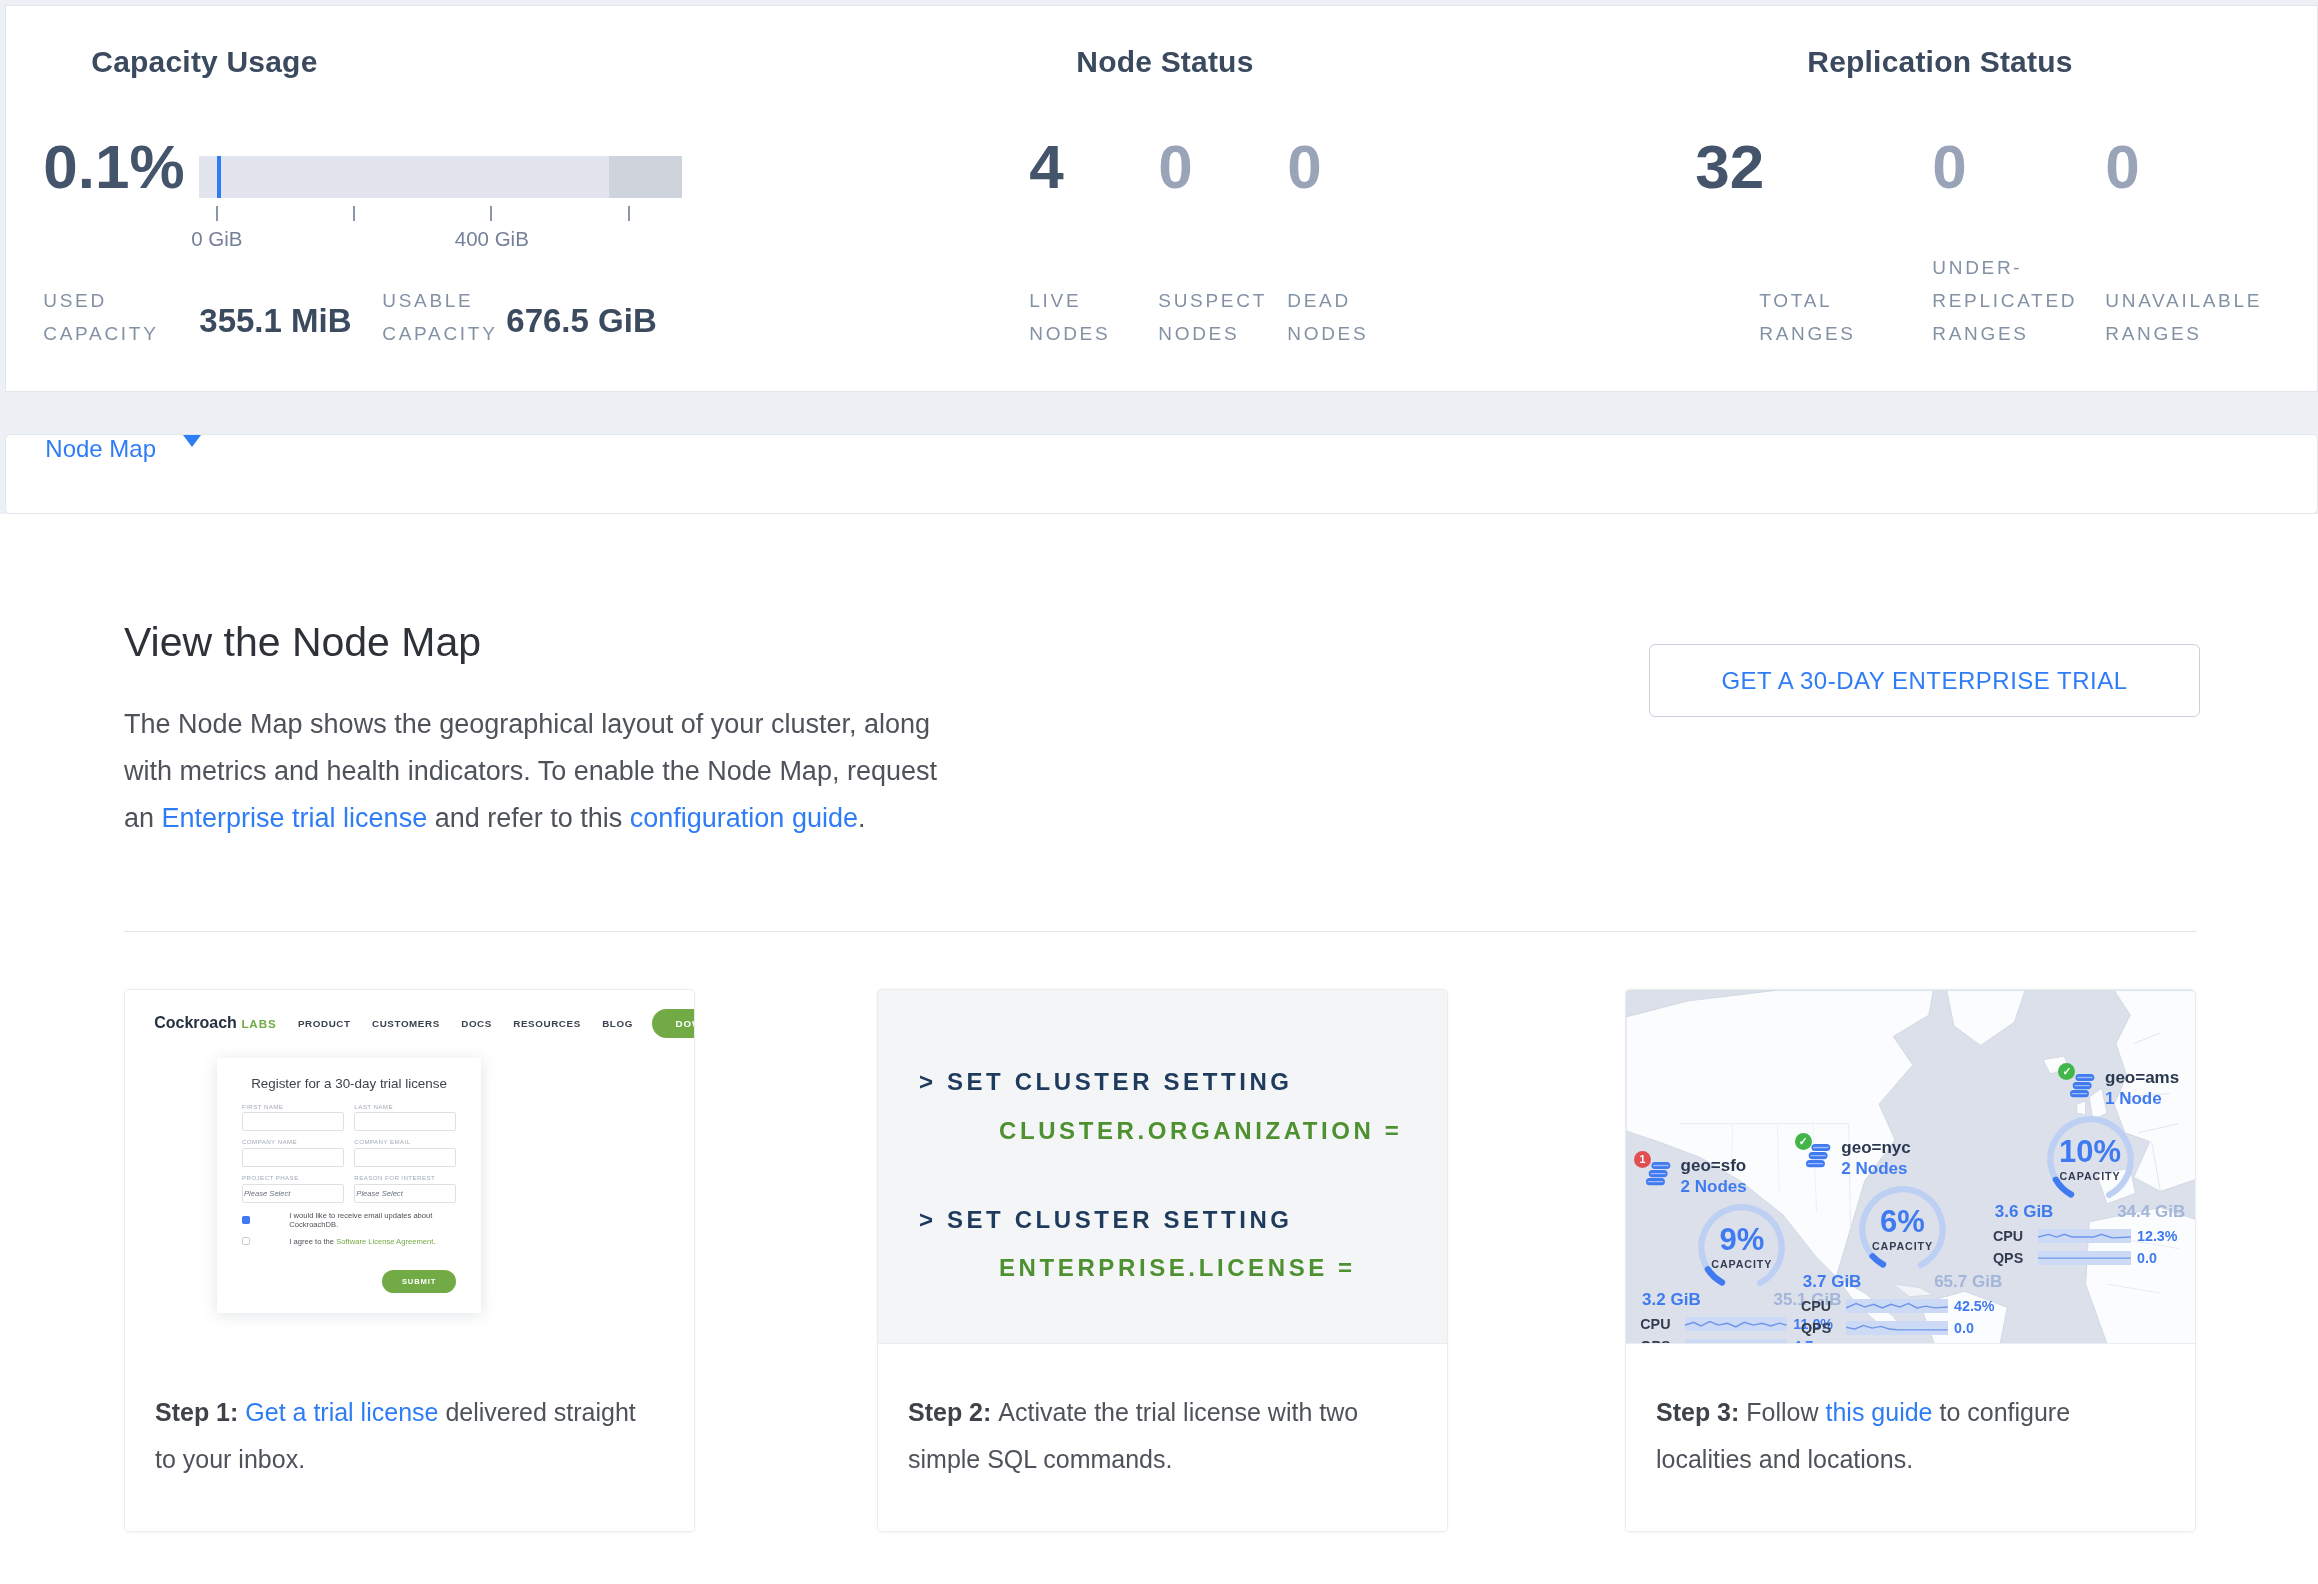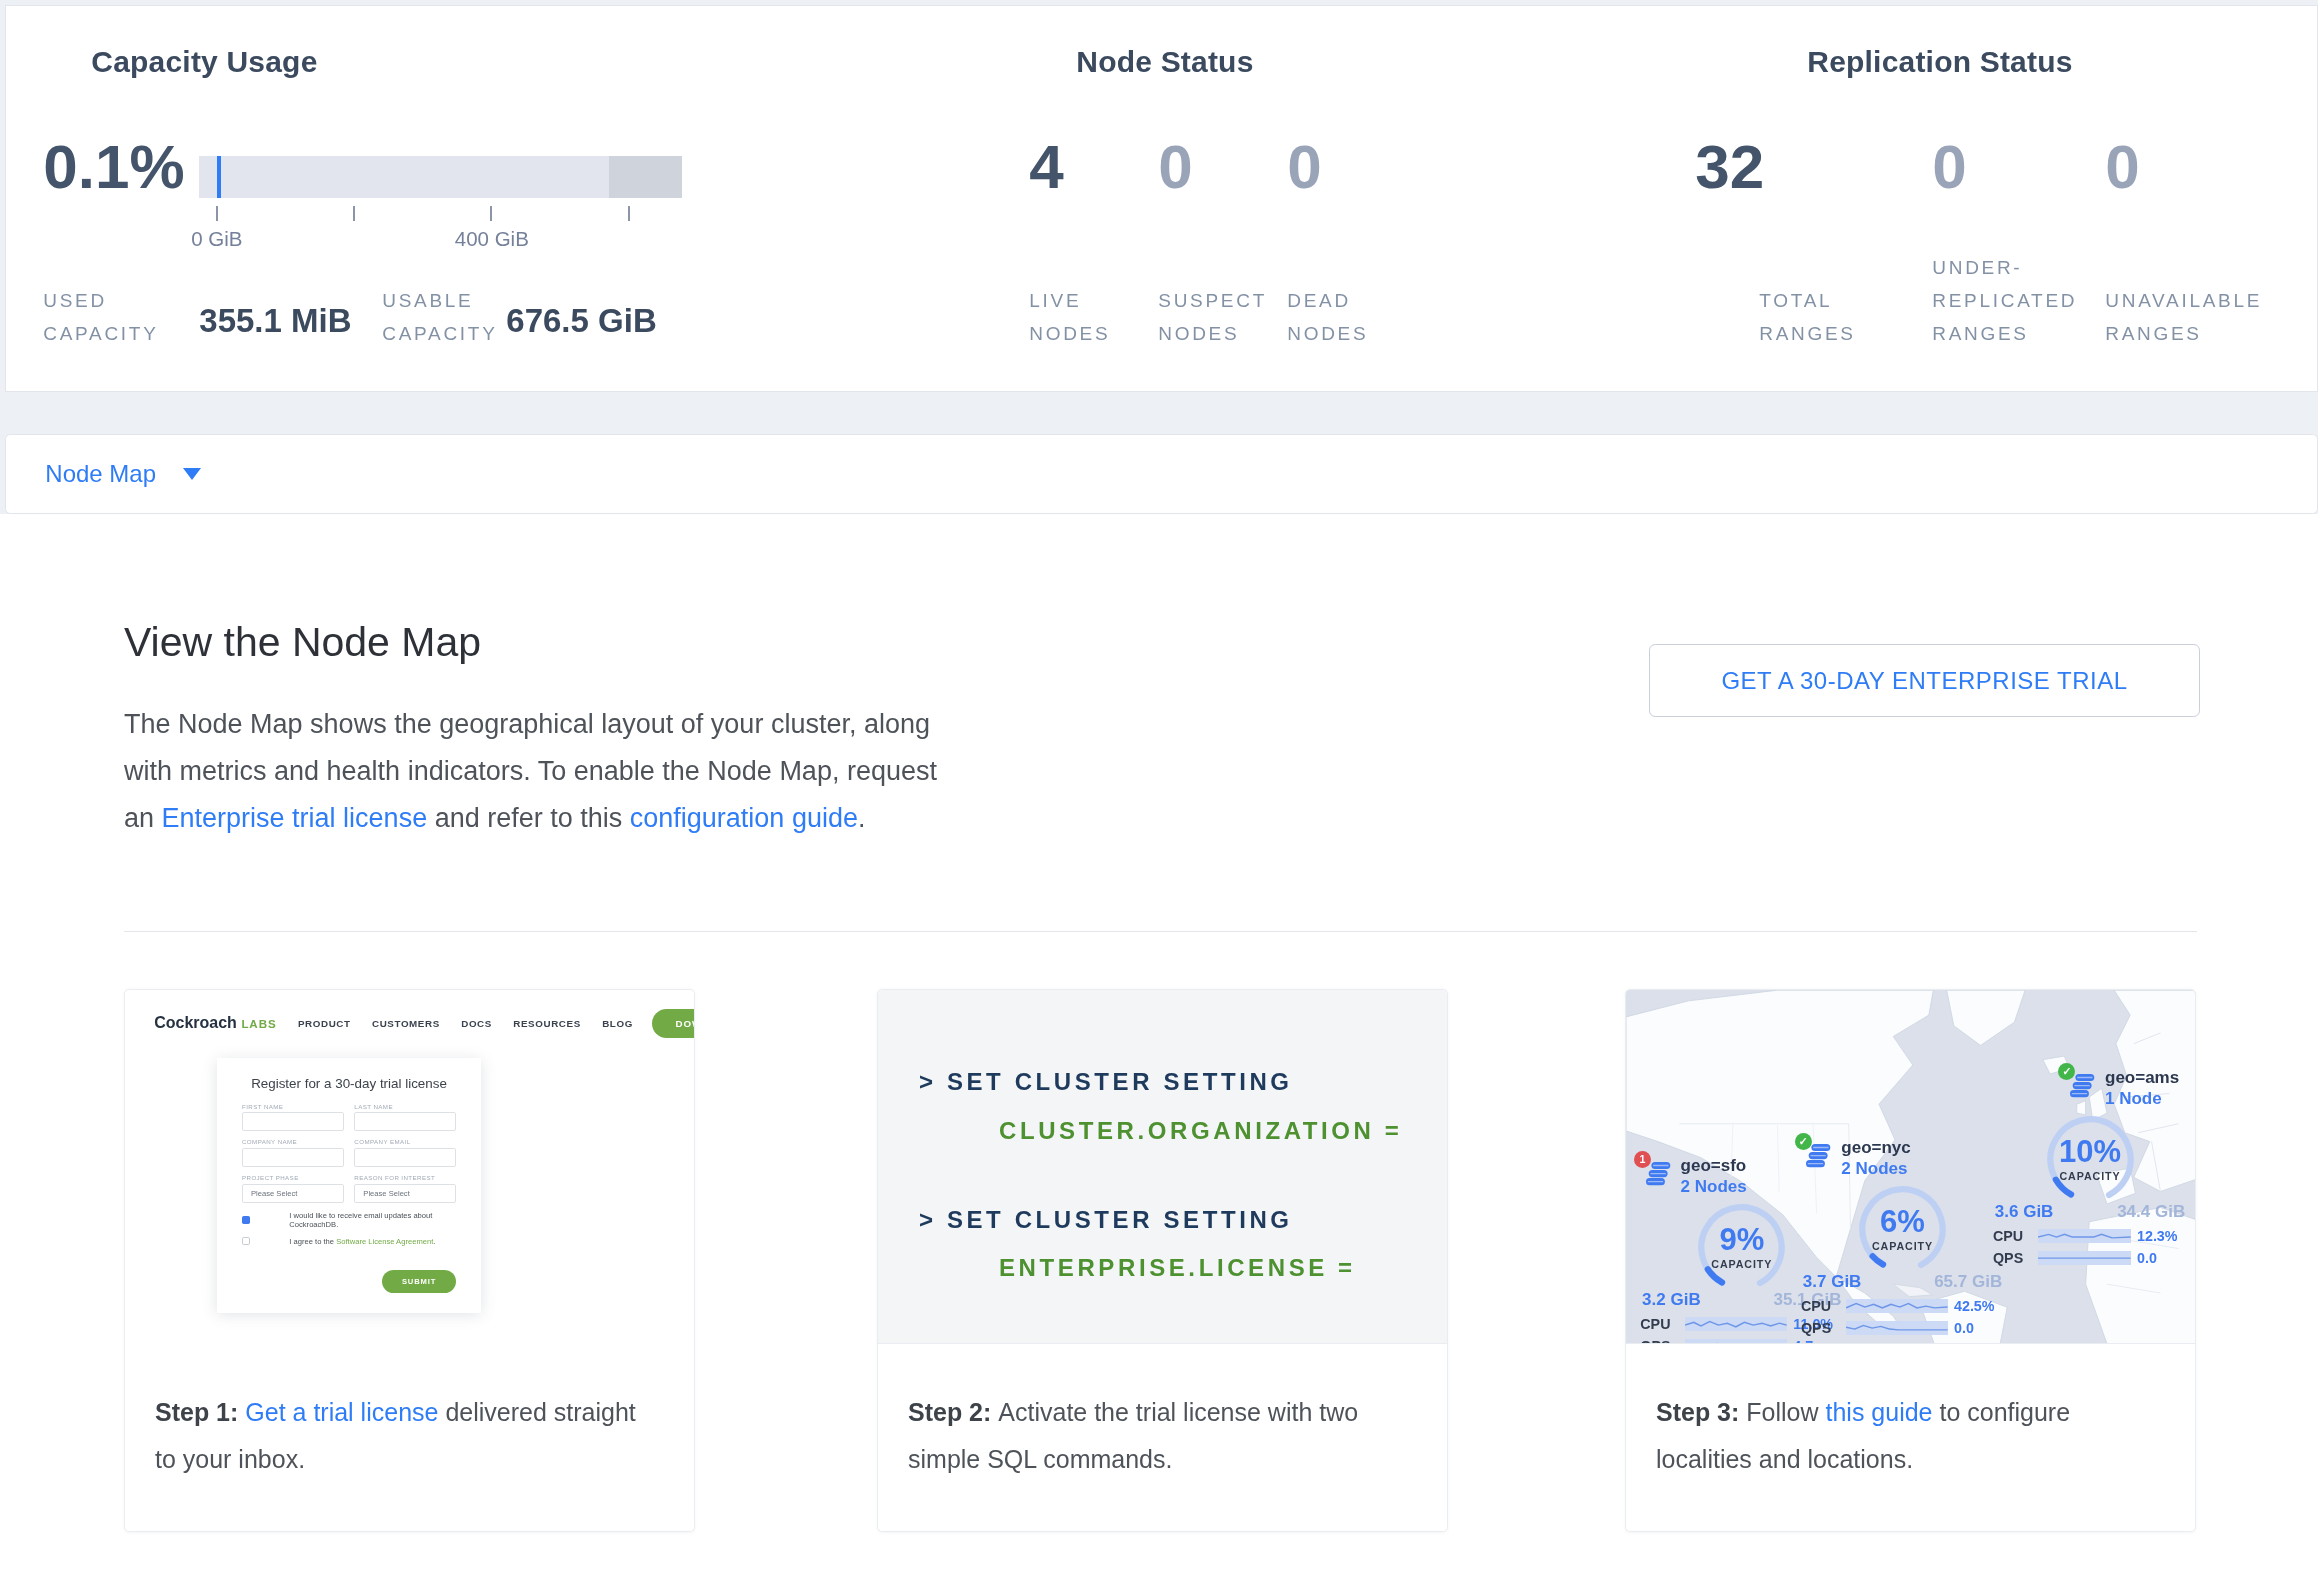--- a/index.html
+++ b/index.html
@@ -15,21 +15,21 @@
   .caps-label{position:absolute;bottom:41px;font-size:19px;font-weight:400;letter-spacing:2.7px;color:var(--caps_label);line-height:33px;}
   .metric-value{position:absolute;font-size:33px;font-weight:700;color:var(--heading);}
 
   .cap-bar{position:absolute;left:193px;top:150px;width:483px;height:42px;background:var(--bar_track);}
   .cap-bar-used{position:absolute;left:18px;top:0;width:3.6px;height:42px;background:var(--accent_blue);}
   .cap-bar-reserved{position:absolute;right:0;top:0;width:73px;height:42px;background:var(--bar_reserved);}
   .cap-tick{position:absolute;top:50px;width:1.8px;height:15px;background:#8a95a8;}
   .cap-tick-label{position:absolute;top:71px;width:107px;text-align:center;font-size:20.5px;color:#75809a;}
 
   
-  #nodemap-bar{position:absolute;left:5.3px;top:434px;width:2313px;height:80px;background:#fff;border:0.9px solid var(--panel_border);border-radius:5.3px;display:flex;align-items:center;padding-left:39px;cursor:pointer;}
+  #nodemap-bar{position:absolute;left:5.3px;top:434px;width:2313px;height:80px;background:#fff;border:0.9px solid var(--panel_border);border-radius:5.3px;display:flex;padding-left:39px;cursor:pointer;}
   #nodemap-bar .sel-label{font-size:24px;font-weight:500;color:var(--accent_blue);}
   .tri-down{width:0;height:0;border-left:9.8px solid transparent;border-right:9.8px solid transparent;border-top:12.5px solid var(--accent_blue);margin-left:27px;}
 
   
   #main{position:absolute;left:0;top:514px;width:2319px;height:1071px;background:#fff;}
   #main h2{position:absolute;left:124px;top:105px;font-size:41px;font-weight:400;color:#2e3238;}
   .desc{position:absolute;left:124px;top:187px;width:849px;font-size:27px;line-height:47px;color:#4e535a;}
   .desc .link, .caption .link{color:var(--accent_blue);}
   .trial-btn{position:absolute;left:1649px;top:130px;width:551px;height:73px;background:#fff;border:1.8px solid #c9cfdb;border-radius:6.2px;color:var(--accent_blue);font-size:24px;font-weight:500;letter-spacing:0.5px;display:flex;align-items:center;justify-content:center;font-family:"Liberation Sans",sans-serif;cursor:pointer;}
   .divider{position:absolute;left:124px;top:417px;width:2073px;height:0.9px;background:var(--divider);}
@@ -46,21 +46,21 @@
   .logo-primary{font-size:16px;font-weight:700;color:#263241;margin-left:6.2px;}
   .logo-secondary{font-size:11.6px;font-weight:700;color:var(--brand_green);letter-spacing:0.9px;margin-left:4.5px;}
   .site-nav{margin-left:auto;display:flex;align-items:center;}
   .site-nav .nav-item{font-size:9.8px;font-weight:700;color:#39424e;letter-spacing:0.6px;margin-left:21.4px;cursor:pointer;}
   .dl-btn{margin-left:19.6px;background:var(--brand_green);color:#fff;font-size:9.8px;font-weight:700;letter-spacing:0.9px;padding:9px 23px;border-radius:15px;cursor:pointer;}
   .reg-card{position:absolute;left:92px;top:68px;width:264px;height:255px;background:#fff;box-shadow:0 1.8px 14.3px rgba(80,92,112,.18);padding:18px 25px 0 25px;}
   .reg-title{font-size:13.4px;color:#3c434b;text-align:center;margin-bottom:11.6px;}
   .reg-grid{display:grid;grid-template-columns:1fr 1fr;column-gap:10.7px;row-gap:7.1px;}
   .reg-field .f-label{font-size:6.2px;color:#a2abb6;letter-spacing:0.4px;margin-bottom:2.7px;}
   .reg-field .f-input{height:19px;border:0.9px solid #dde1e6;border-radius:1.8px;width:100%;background:#fff;}
-  .reg-field .f-select{height:19px;border:0.9px solid #dde1e6;border-radius:1.8px;display:flex;align-items:center;padding-left:8px;font-size:7.6px;color:#6a727c;cursor:pointer;}
+  .reg-field .f-select{height:19px;border:0.9px solid #dde1e6;border-radius:1.8px;display:flex;align-items:center;padding-left:1px;font-size:7.6px;color:#6a727c;cursor:pointer;font-style:italic;}
   .reg-check{display:flex;align-items:center;margin-top:8px;font-size:7.6px;color:#4a5158;gap:34px;}
   .cbox{width:8px;height:8px;border-radius:1.8px;margin-right:5.3px;flex:none;}
   .cbox.checked{background:var(--marker_blue);}
   .cbox.empty{border:0.9px solid #c6ccd4;background:#fff;}
   .sla-link{color:var(--brand_green);}
   .reg-submit{position:absolute;right:25px;bottom:19.6px;background:var(--brand_green);color:#fff;font-size:7.6px;font-weight:700;letter-spacing:0.9px;padding:7.1px 19.6px;border-radius:11.6px;cursor:pointer;}
 
   
   .code-thumb{position:absolute;left:0;top:0;width:100%;height:354px;background:var(--code_bg);border-bottom:0.9px solid var(--card_border);}
   .code-line{position:absolute;font-size:24px;font-weight:700;letter-spacing:3.6px;white-space:nowrap;}

